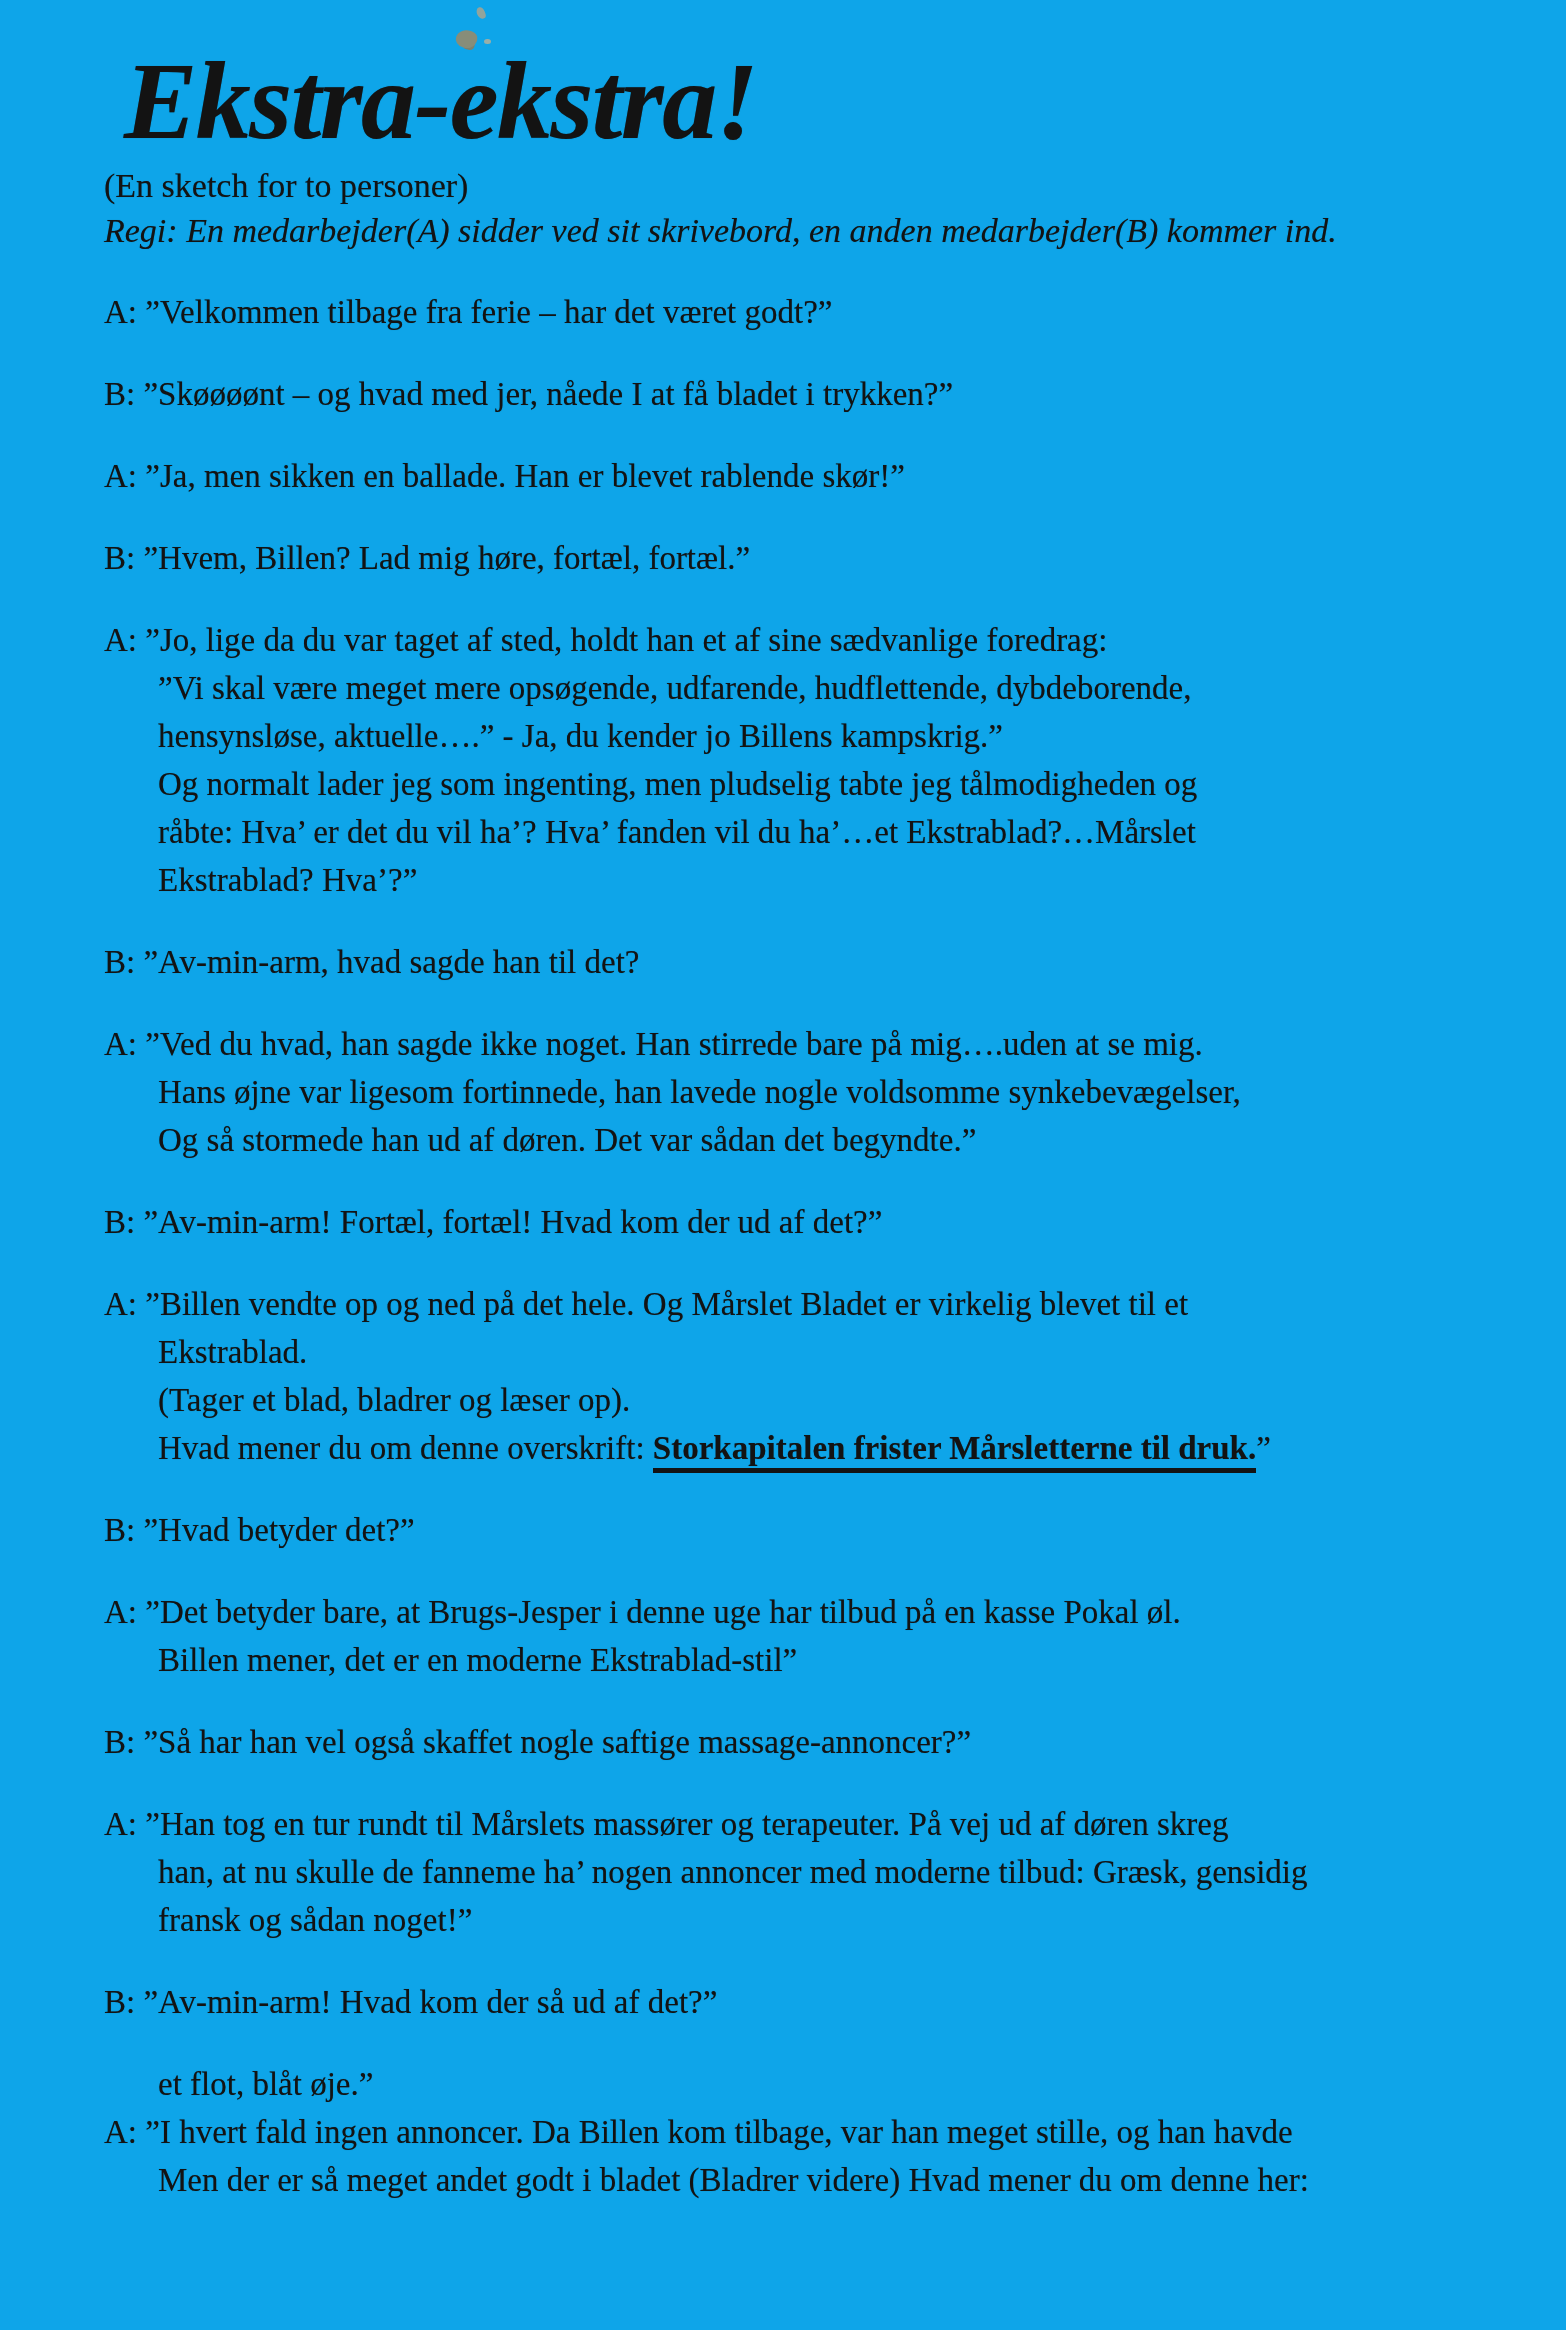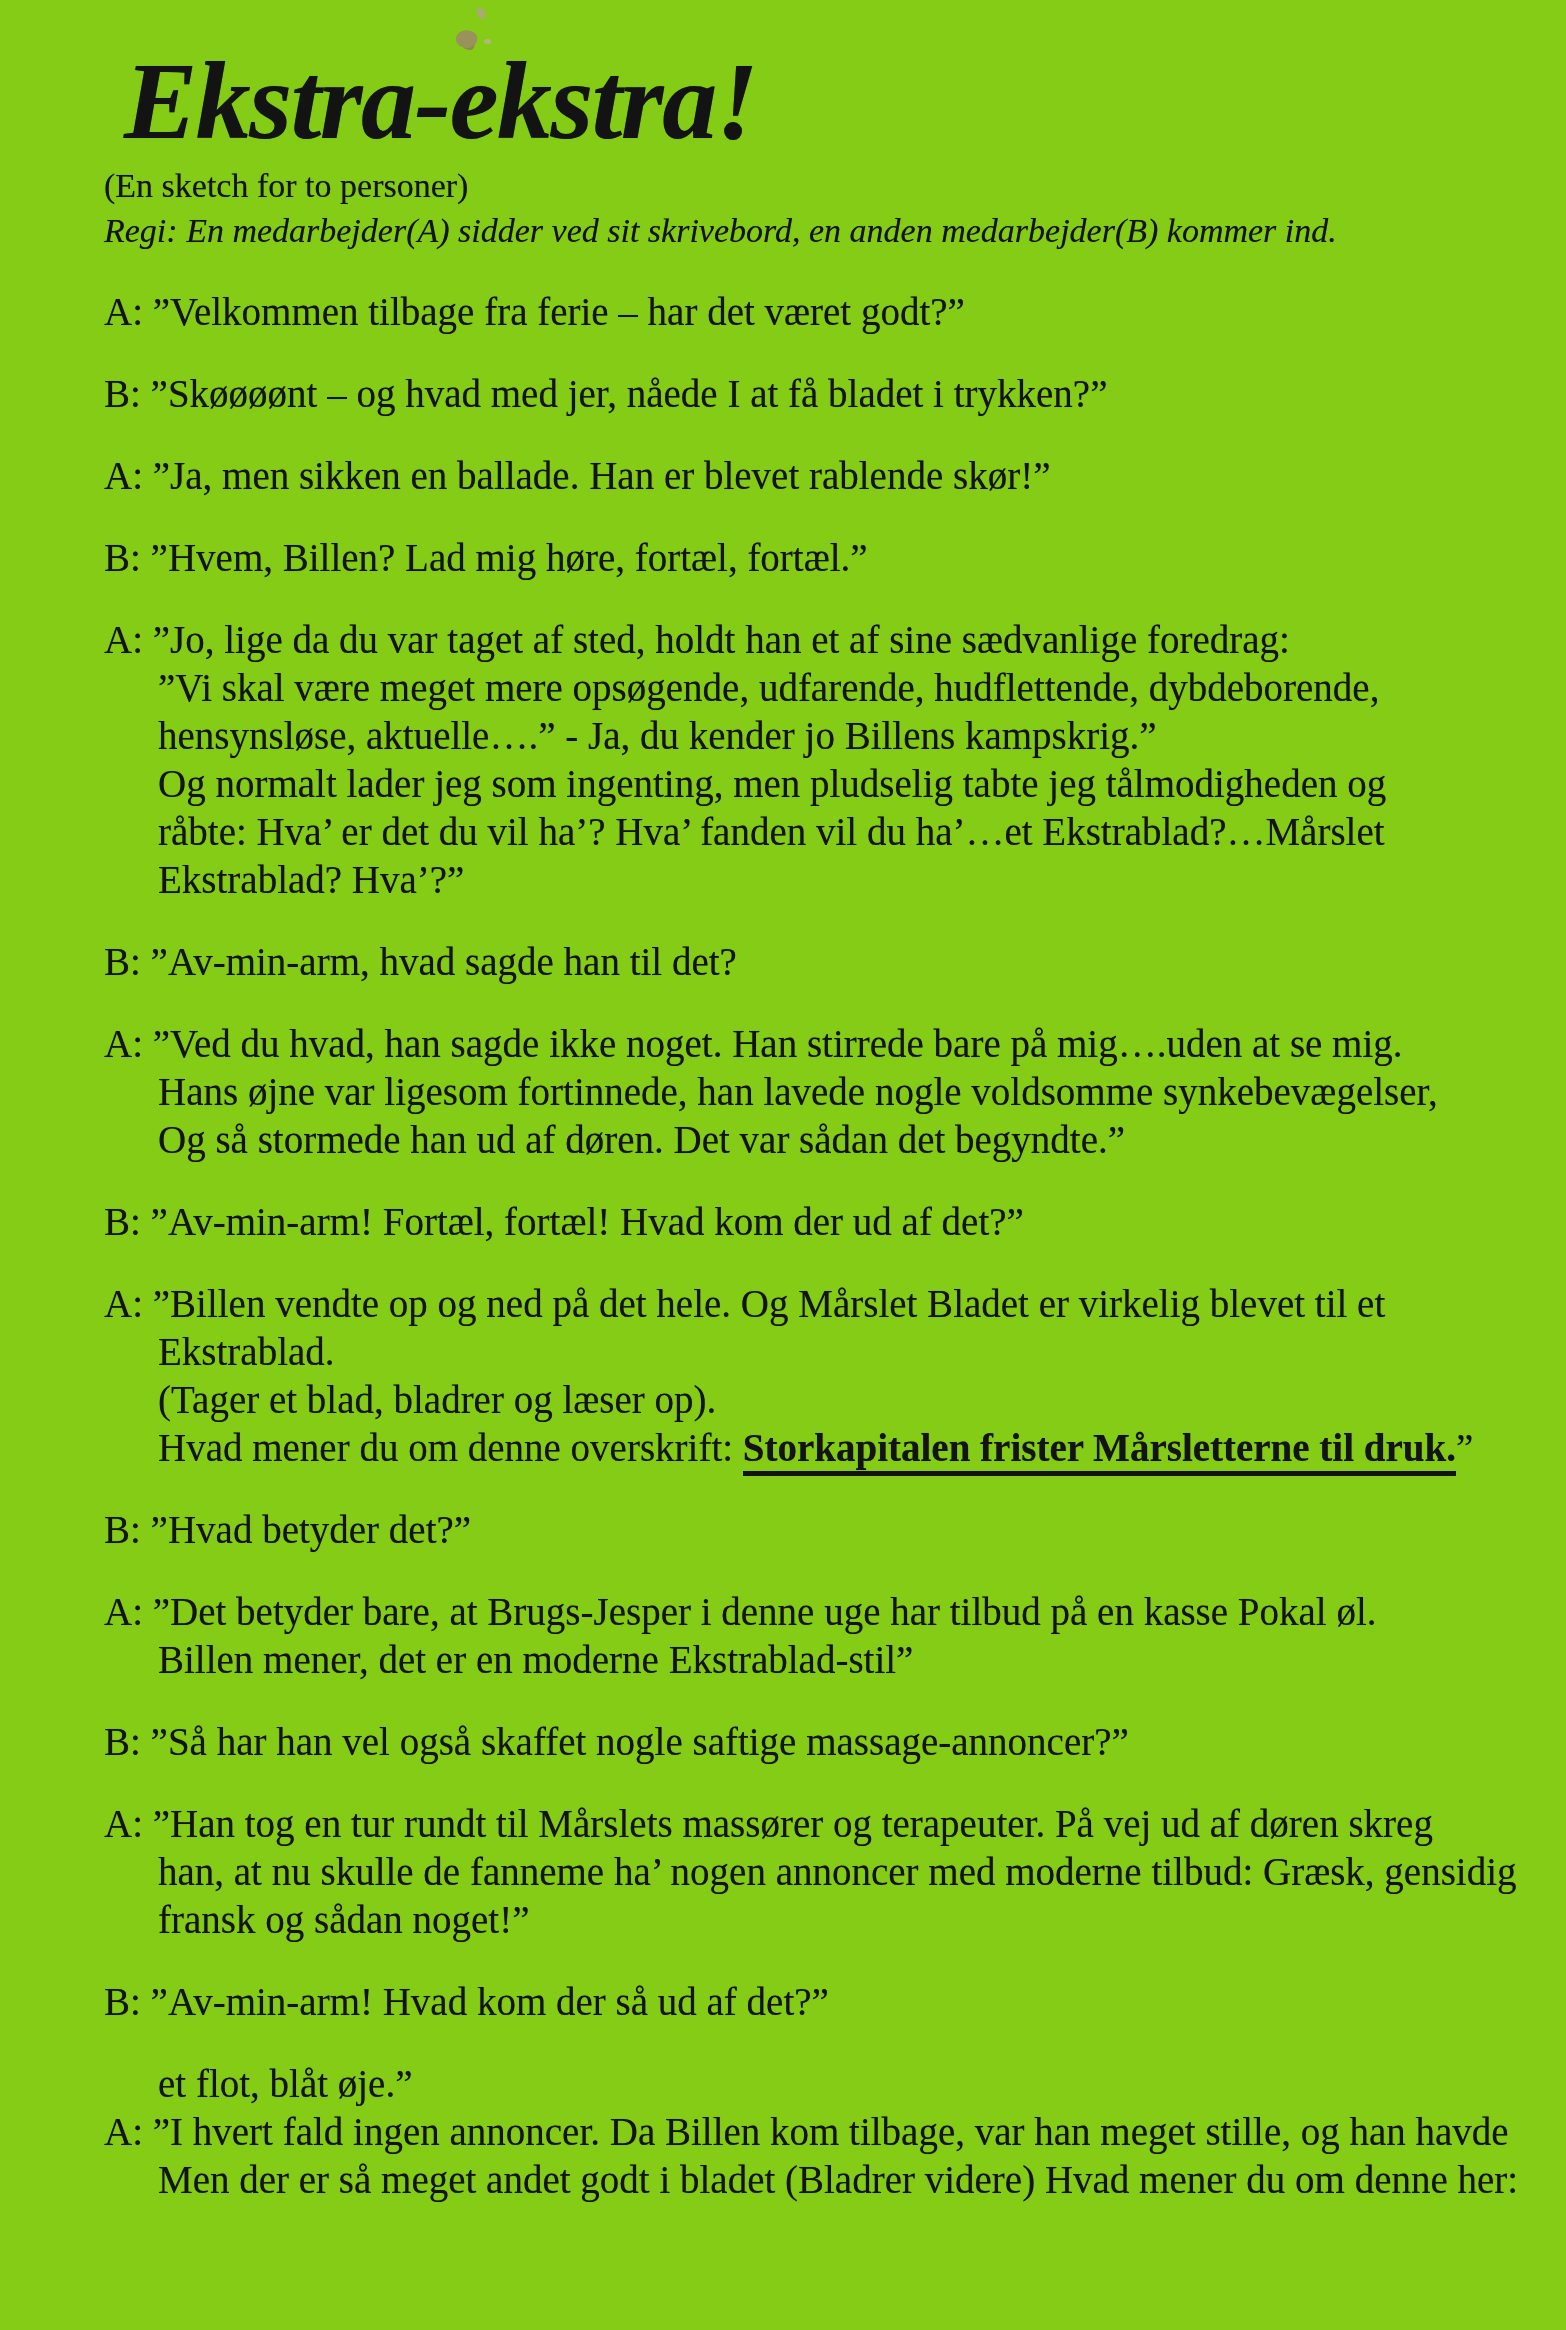--- a/index.html
+++ b/index.html
@@ -1,19 +1,19 @@
 <!DOCTYPE html>
 <html style="font-size:12px"><head>
 <meta charset="utf-8">
 <style>
   html,body{margin:0;padding:0;background:#888;}
   .page{
     position:relative;
     width:1567px;height:2330px;
-    background:#84cc16;
+    background:#0ea5e9;
     overflow:hidden;
     box-sizing:border-box;
     padding:45px 52px 0 104px;
     font-family:"Liberation Serif","DejaVu Serif",serif;
     color:#131313;
     text-shadow:0 0 0.7px rgba(10,10,10,0.45);
   }
   .doc-title{
     margin:0 0 0 20px;
     font-size:110px;
@@ -40,21 +40,21 @@
   .doc-regi{
     margin:4.5px 0 0 0;
     font-size:34px;
     line-height:40px;
     font-style:italic;
     white-space:nowrap;
   }
   .dialogue{margin-top:37px;}
   .block{margin:0 0 34px 0;}
   .line{
-    font-size:39px;
+    font-size:33px;
     line-height:48px;
     white-space:nowrap;
   }
   .line.indent{padding-left:54px;}
   .speaker{display:inline;}
   .headline{
     font-weight:700;
     border-bottom:5.2px solid #131313;
     padding-bottom:2.2px;
   }

